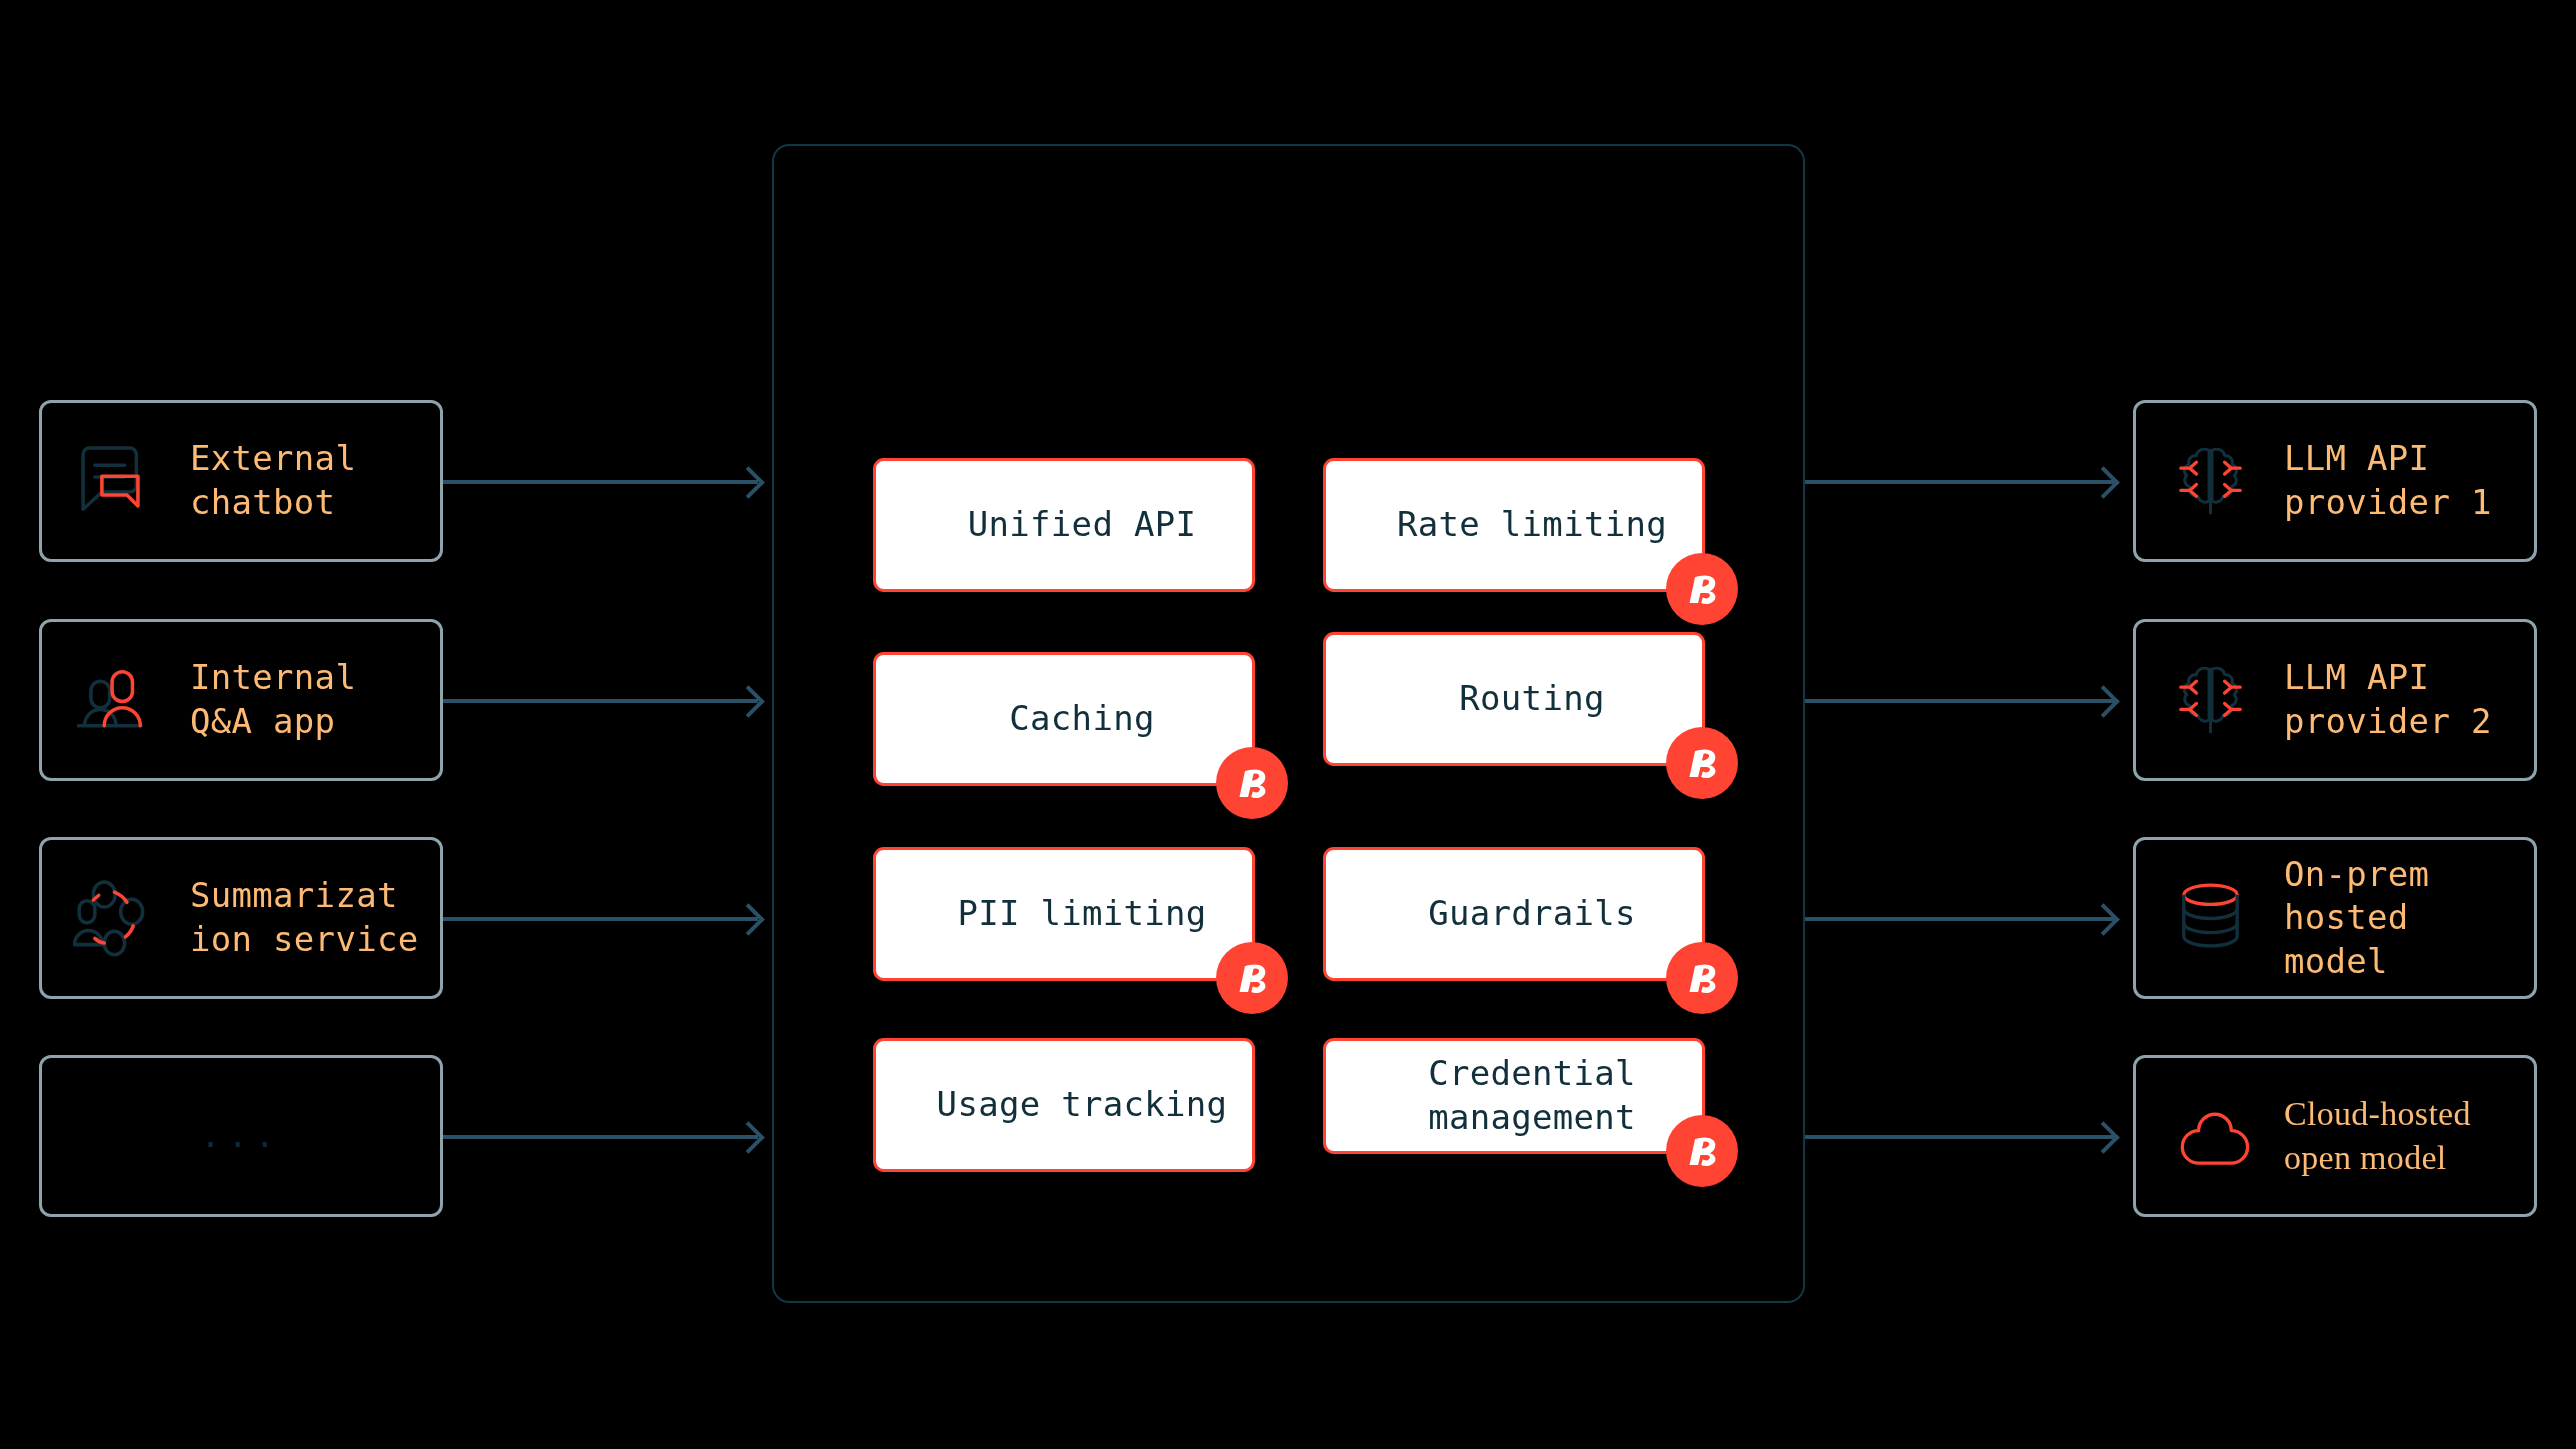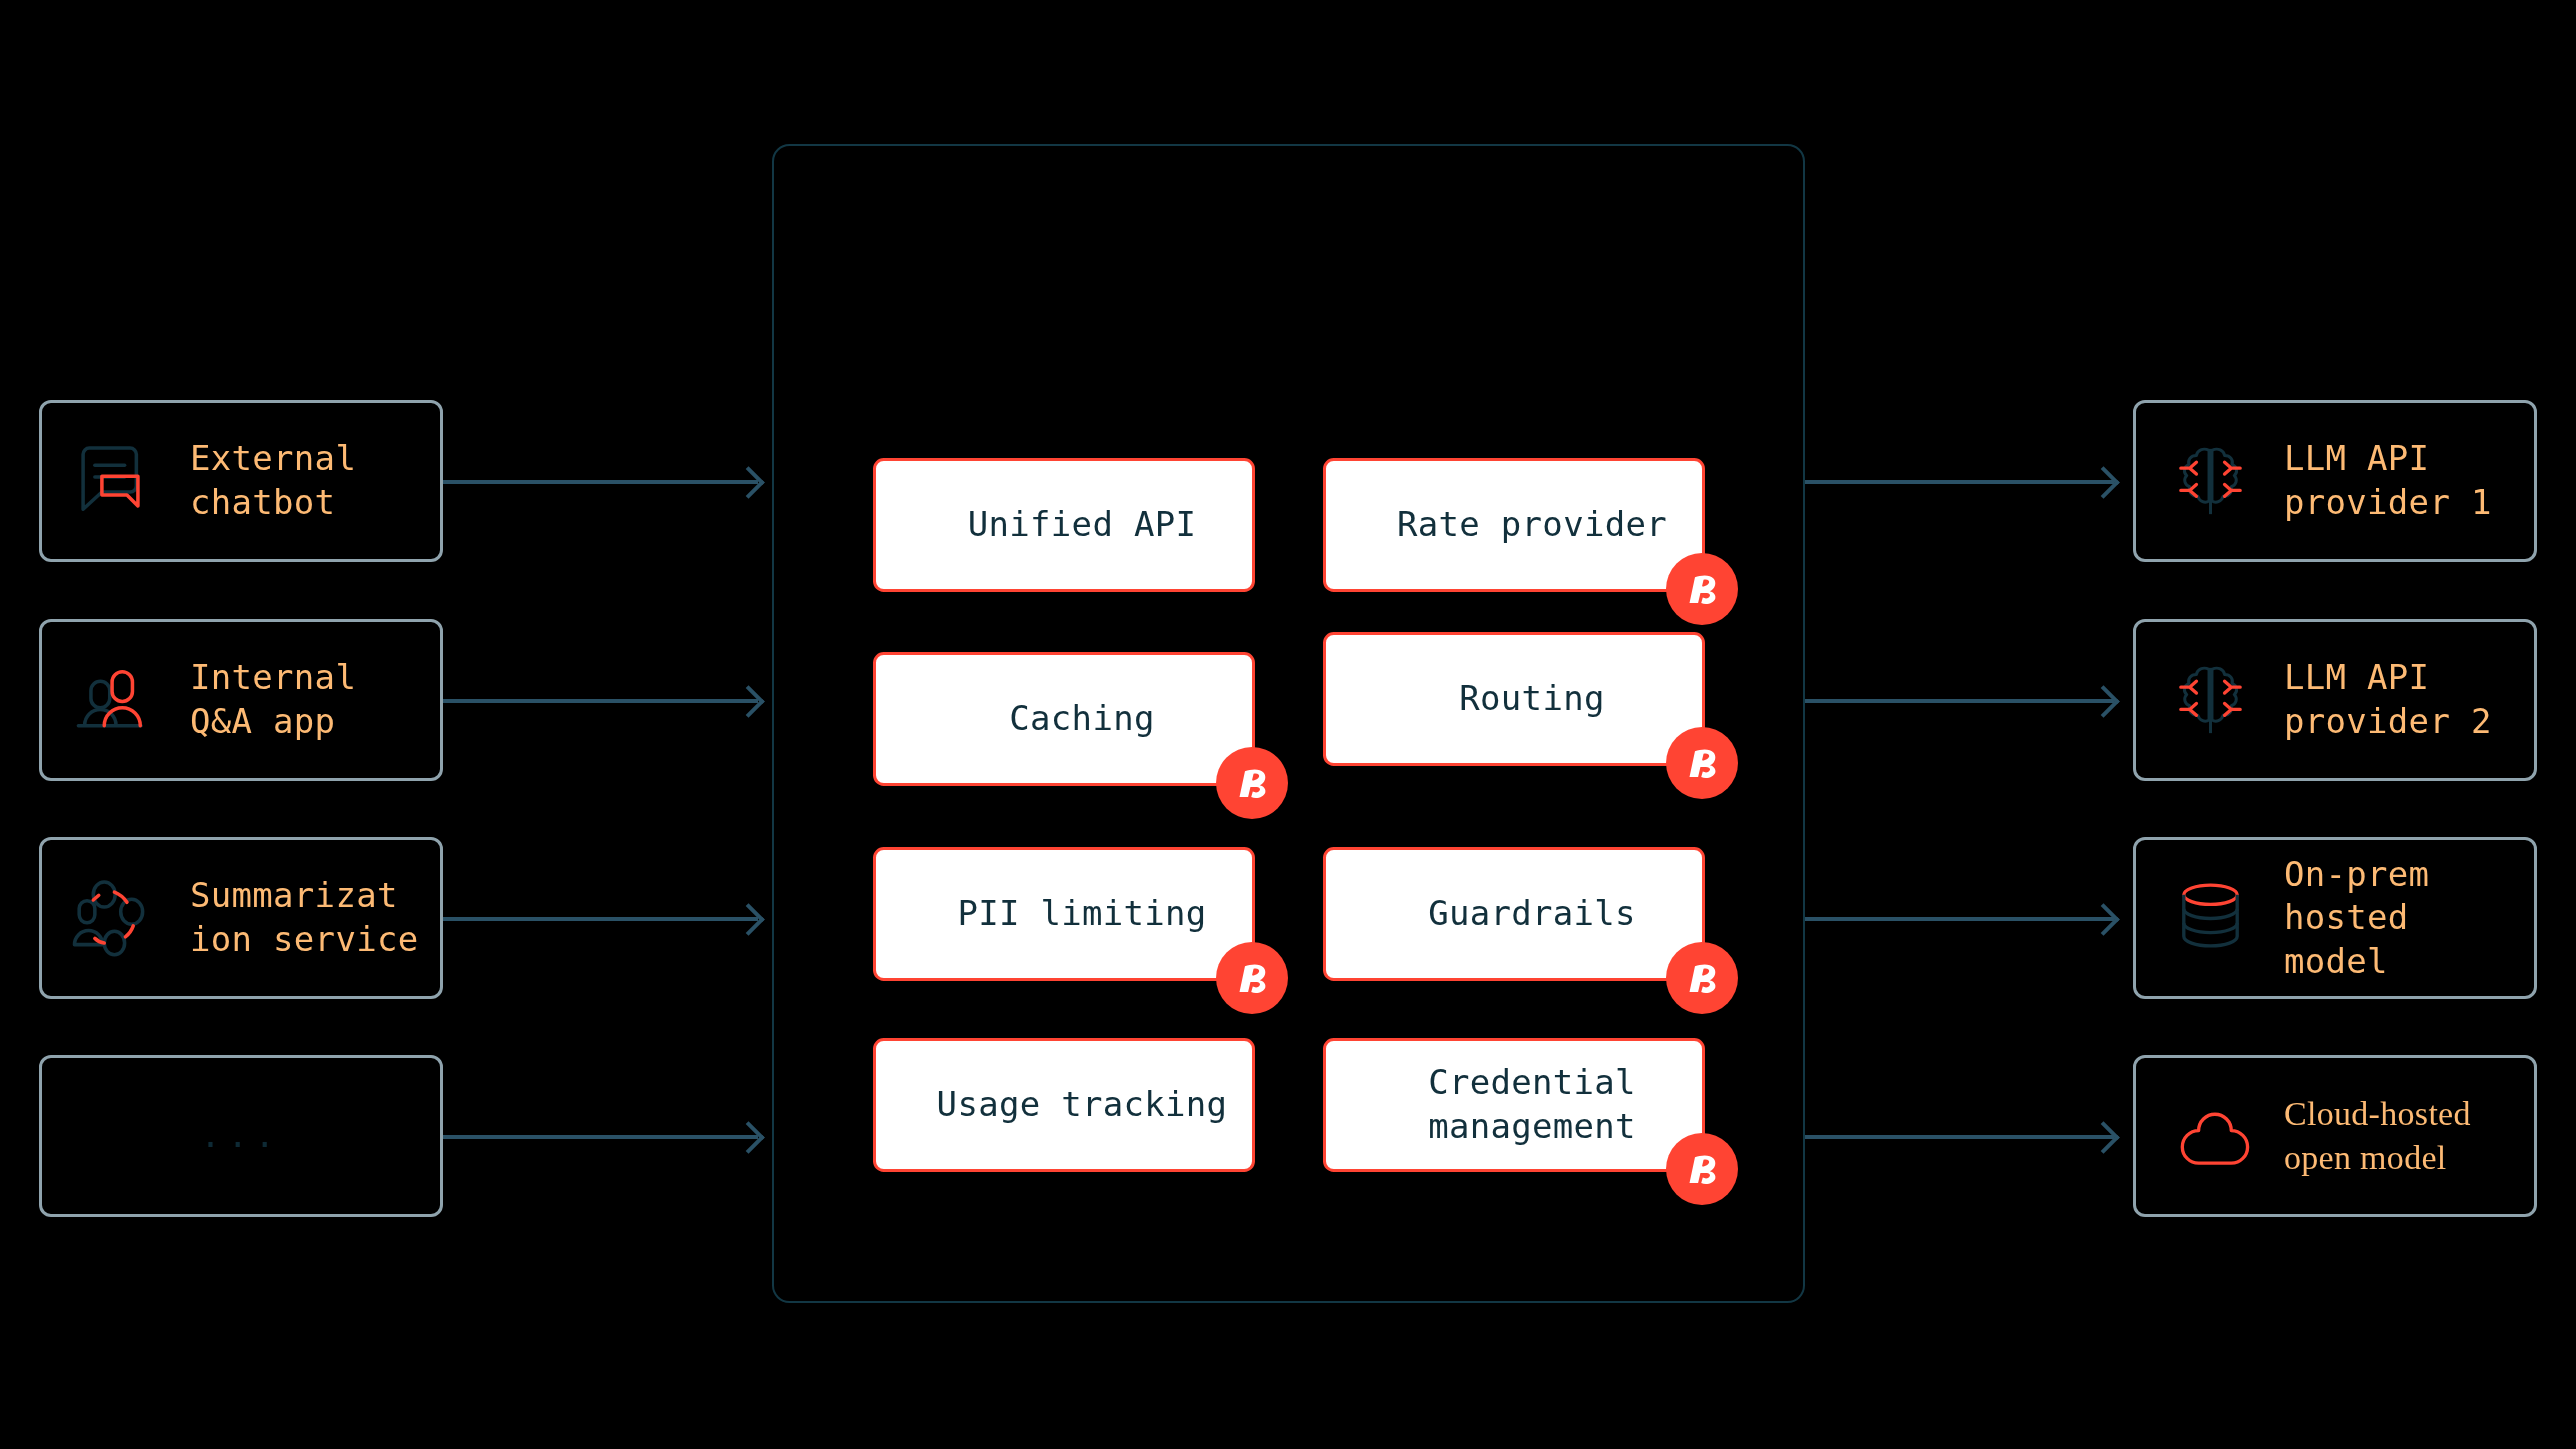--- a/index.html
+++ b/index.html
@@ -158,21 +158,21 @@
   <div class="card-label">...</div>
 </div>
 
 <div id="gateway-container">
 
   <div class="feature-box" style="left:99px;top:312px;width:382px;height:134px;">
     <div class="feature-label">Unified API</div>
   </div>
 
   <div class="feature-box" style="left:549px;top:312px;width:382px;height:134px;">
-    <div class="feature-label">Rate provider</div>
+    <div class="feature-label">Rate limiting</div>
     <div class="r-badge">
       <svg viewBox="0 0 64 64">
           <path d="M16 50 L23 17 c8-3 19-4 24 2 4 5 2 13-5 16 5 1 8 5 7 9-2 6-11 9-18 6 l2-7c4 2 8 1 9-2 1-2-1-4-5-4 l-9 0 2-8 c6 0 10-2 11-5 1-3-2-5-7-4 l-7 30 z" fill="#FFFFFF"></path>
         </svg>
     </div>
   </div>
 
   <div class="feature-box" style="left:99px;top:506px;width:382px;height:134px;">
     <div class="feature-label">Caching</div>
     <div class="r-badge">
@@ -206,21 +206,21 @@
 
   <div class="feature-box" style="left:549px;top:701px;width:382px;height:134px;">
     <div class="feature-label">Guardrails</div>
     <div class="r-badge">
       <svg viewBox="0 0 64 64">
           <path d="M16 50 L23 17 c8-3 19-4 24 2 4 5 2 13-5 16 5 1 8 5 7 9-2 6-11 9-18 6 l2-7c4 2 8 1 9-2 1-2-1-4-5-4 l-9 0 2-8 c6 0 10-2 11-5 1-3-2-5-7-4 l-7 30 z" fill="#FFFFFF"></path>
         </svg>
     </div>
   </div>
 
-  <div class="feature-box" style="left:549px;top:892px;width:382px;height:134px;">
+  <div class="feature-box" style="left:549px;top:892px;width:382px;height:116px;">
     <div class="feature-label">Credential
 management</div>
     <div class="r-badge">
       <svg viewBox="0 0 64 64">
           <path d="M16 50 L23 17 c8-3 19-4 24 2 4 5 2 13-5 16 5 1 8 5 7 9-2 6-11 9-18 6 l2-7c4 2 8 1 9-2 1-2-1-4-5-4 l-9 0 2-8 c6 0 10-2 11-5 1-3-2-5-7-4 l-7 30 z" fill="#FFFFFF"></path>
         </svg>
     </div>
   </div>
 
 </div>

